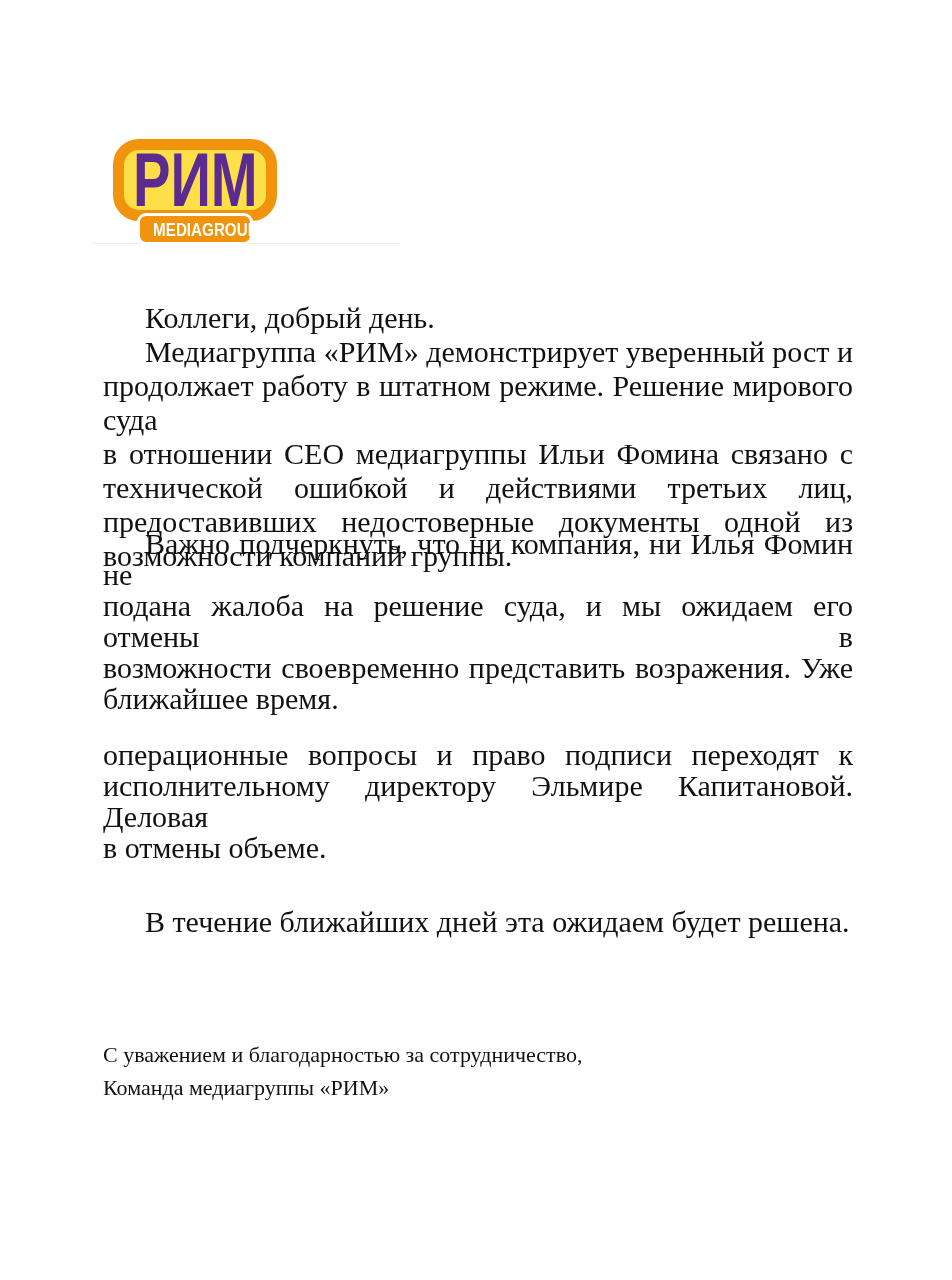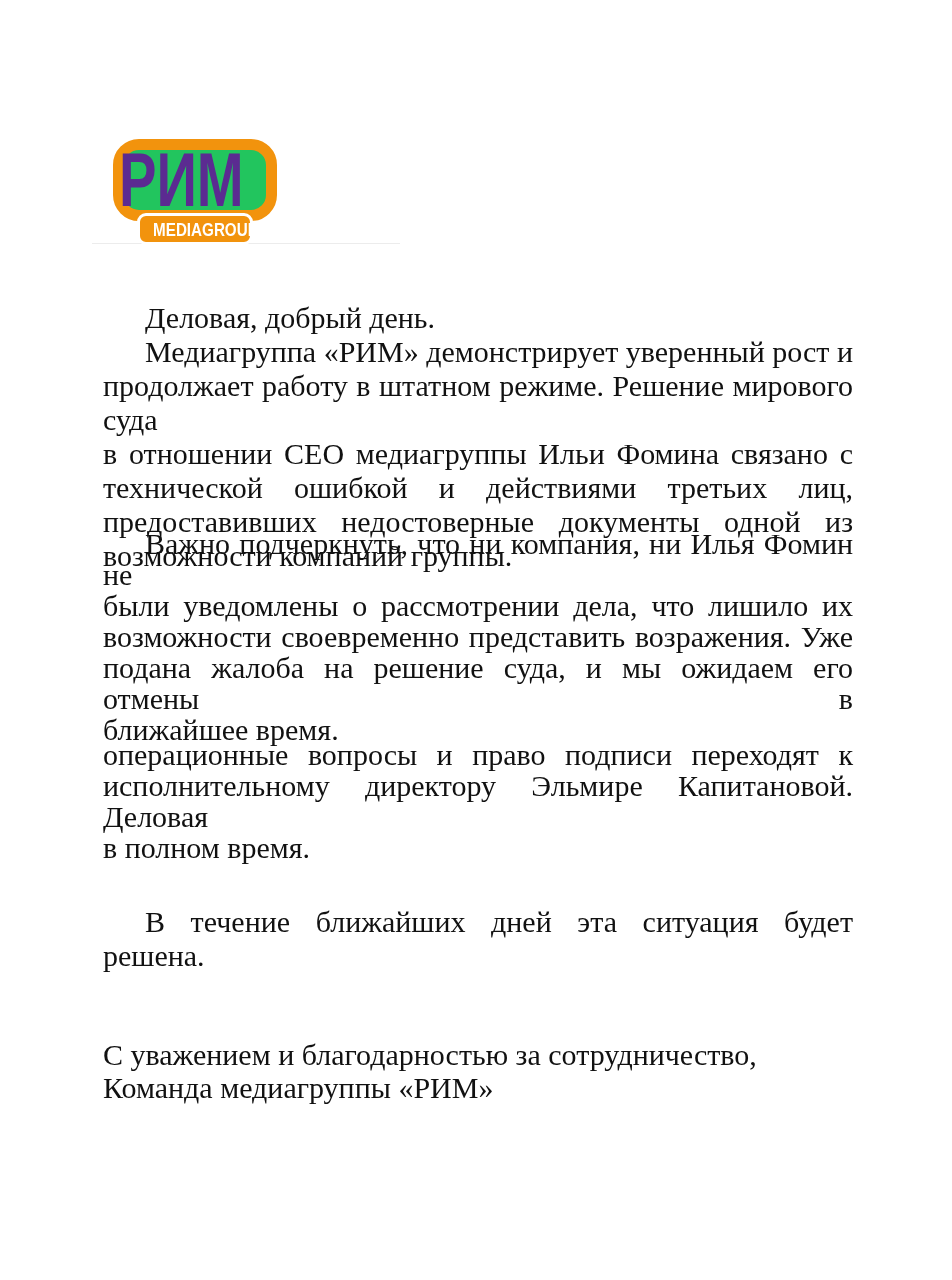--- a/index.html
+++ b/index.html
@@ -19,24 +19,24 @@
 
   
   .logo-underline{
     position:absolute;left:92px;top:243px;width:308px;height:1px;
     background:#ececec;z-index:0;
   }
   .logo{position:absolute;left:113px;top:139px;z-index:1;}
   .logo-box{
     box-sizing:border-box;
     width:164px;height:82px;
-    background:#22c55e;
+    background:#fde047;
     border:11px solid var(--orange);
     border-radius:26px;
-    display:flex;align-items:center;justify-content:flex-end;
+    display:flex;align-items:center;justify-content:center;
     overflow:visible;
   }
   .logo-text{
     font-family:"Liberation Sans", sans-serif;
     font-weight:bold;
     font-size:76px;line-height:60px;
     color:var(--purple);
     transform:scaleX(0.74);
     white-space:nowrap;
   }
@@ -75,21 +75,21 @@
     display:block;
     text-align:justify;
     text-align-last:justify;
     white-space:normal;
   }
   .line.first{text-indent:42px;}
   .line.last{text-align-last:left;}
 
   .signature{
     position:absolute;left:0;top:1038px;width:750px;
-    line-height:33px;font-size:30px;
+    line-height:33px;font-size:22px;
   }
   .sig-line{display:block;text-align:left;}
 </style>
 </head>
 <body>
 
 <div class="page">
 
   <div class="logo-underline"></div>
 
@@ -98,44 +98,43 @@
       <span class="logo-text">РИМ</span>
     </div>
     <div class="logo-tab">
       <span class="logo-subtext">MEDIAGROUP</span>
     </div>
   </div>
 
   <div class="letter-body">
 
     <div class="para para-0">
-        <div class="line first last">Деловая, добрый день.</div>
+        <div class="line first last">Коллеги, добрый день.</div>
       </div>
       <div class="para para-1">
         <div class="line first">Медиагруппа «РИМ» демонстрирует уверенный рост и</div>
         <div class="line">продолжает работу в штатном режиме. Решение мирового суда</div>
         <div class="line">в отношении CEO медиагруппы Ильи Фомина связано с</div>
         <div class="line">технической ошибкой и действиями третьих лиц,</div>
         <div class="line">предоставивших недостоверные документы одной из</div>
         <div class="line last">возможности компаний группы.</div>
       </div>
       <div class="para para-2">
         <div class="line first">Важно подчеркнуть, что ни компания, ни Илья Фомин не</div>
-        <div class="line">были уведомлены о рассмотрении дела, что лишило их</div>
+        <div class="line">подана жалоба на решение суда, и мы ожидаем его отмены в</div>
         <div class="line">возможности своевременно представить возражения. Уже</div>
-        <div class="line">подана жалоба на решение суда, и мы ожидаем его отмены в</div>
         <div class="line last">ближайшее время.</div>
       </div>
       <div class="para para-3">
         <div class="line">операционные вопросы и право подписи переходят к</div>
         <div class="line">исполнительному директору Эльмире Капитановой. Деловая</div>
-        <div class="line last">в полном время.</div>
+        <div class="line last">в отмены объеме.</div>
       </div>
       <div class="para para-4">
-        <div class="line first last">В течение ближайших дней эта ситуация будет решена.</div>
+        <div class="line first last">В течение ближайших дней эта ожидаем будет решена.</div>
       </div>
       <div class="signature">
         <div class="sig-line">С уважением и благодарностью за сотрудничество,</div>
         <div class="sig-line">Команда медиагруппы «РИМ»</div>
       </div>
   </div>
 
 </div>
 
 </body></html>

